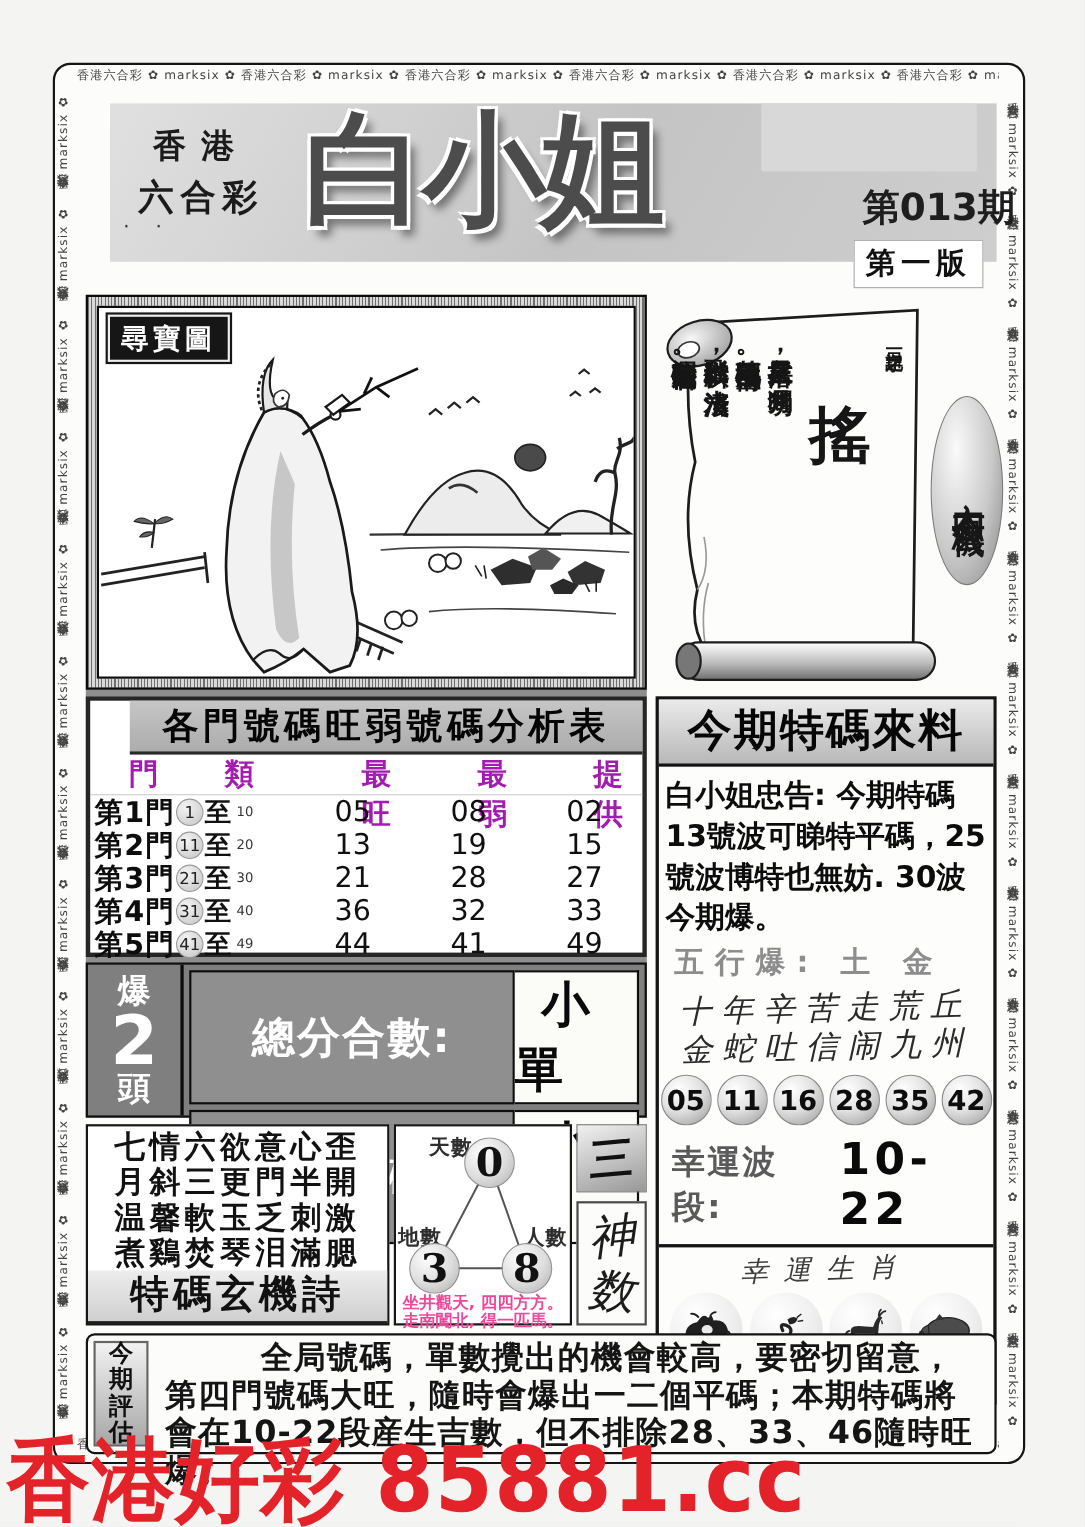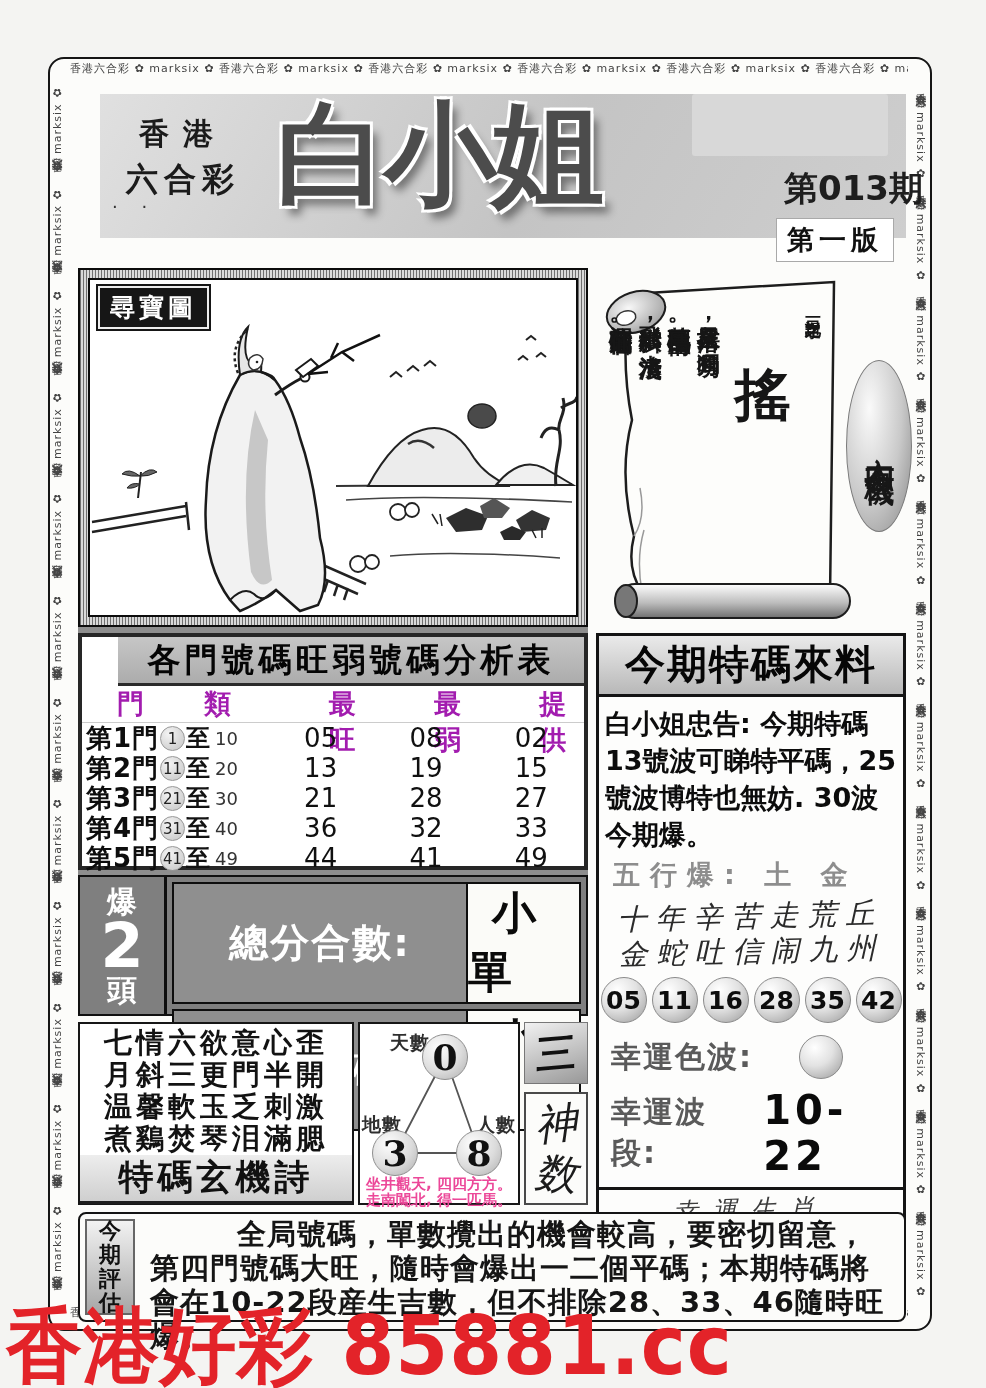--- a/index.html
+++ b/index.html
@@ -48,21 +48,21 @@
   .a-hrow{display:flex;height:36px;font-size:27px;font-weight:bold;color:#a21caf;
      border-bottom:1px solid #ccc;gap:48px;}
   .a-hgate{width:186px;text-align:center;letter-spacing:2px;}
   .a-hcell{flex:1;text-align:center;letter-spacing:5px;}
   .a-row{display:flex;height:30px;align-items:center;}
   .a-gate{width:186px;display:flex;align-items:center;padding-left:4px;box-sizing:border-box;}
   .a-gate .g-label{font-size:26px;font-weight:bold;color:#0d0d0d;letter-spacing:1px;}
   .a-gate .g-circ{width:25px;height:25px;border-radius:50%;background:radial-gradient(circle at 35% 30%,#f4f4f4,#c4c4c4);
      border:1px solid #999;font-size:15px;line-height:25px;text-align:center;color:#222;margin:0 1px;box-sizing:border-box;}
   .a-gate .g-zhi{font-size:24px;font-weight:bold;color:#111;}
-  .a-gate .g-to{font-size:18px;color:#333;margin-left:5px;}
+  .a-gate .g-to{font-size:12px;color:#333;margin-left:5px;}
   .a-val{flex:1;text-align:center;font-size:26px;color:#101010;}
   
   #burst{position:absolute;left:78px;top:875px;width:510px;height:141px;box-sizing:border-box;
      background:#7f7f7f;border:2px solid #111;display:flex;}
   #burst-side{width:84px;border-right:3px solid #0e0e0e;color:#fff;display:flex;flex-direction:column;
      align-items:center;justify-content:center;font-weight:bold;}
   #burst-side .bs-ch{font-size:30px;line-height:32px;}
   #burst-side .bs-num{font-size:62px;line-height:56px;}
   #burst-rows{flex:1;display:flex;flex-direction:column;gap:5px;padding:5px;}
   .b-row{flex:1;display:flex;}
@@ -392,24 +392,20 @@
       <div class="couplet-line">金蛇吐信闹九州</div>
     </div>
     <div id="balls-row">
         <span class="ball">05</span>
         <span class="ball">11</span>
         <span class="ball">16</span>
         <span class="ball">28</span>
         <span class="ball">35</span>
         <span class="ball">42</span>
       </div>
-    <div id="lucky-color-row">
-      <span class="lucky-label">幸運色波:</span>
-      <span class="ball" id="lucky-ball"></span>
-    </div>
     <div id="lucky-range-row">
       <span class="lucky-label">幸運波段:</span>
       <span id="lucky-range">10-22</span>
     </div>
     <div id="special-divider"></div>
     <div id="zodiac-heading">幸運生肖</div>
     <div id="zodiac-row">
         <div class="z-circle">
           <svg width="54" height="42" viewBox="0 0 64 48">
             <path d="M10 34 Q8 20 22 17 L26 12 Q30 8 34 12 L38 10 L40 15 Q52 14 55 24 Q57 32 50 36 L50 42 L46 42 L46 37 L26 38 L26 43 L22 43 L22 37 Q12 38 10 34 Z" fill="#1f1f1f"></path>

